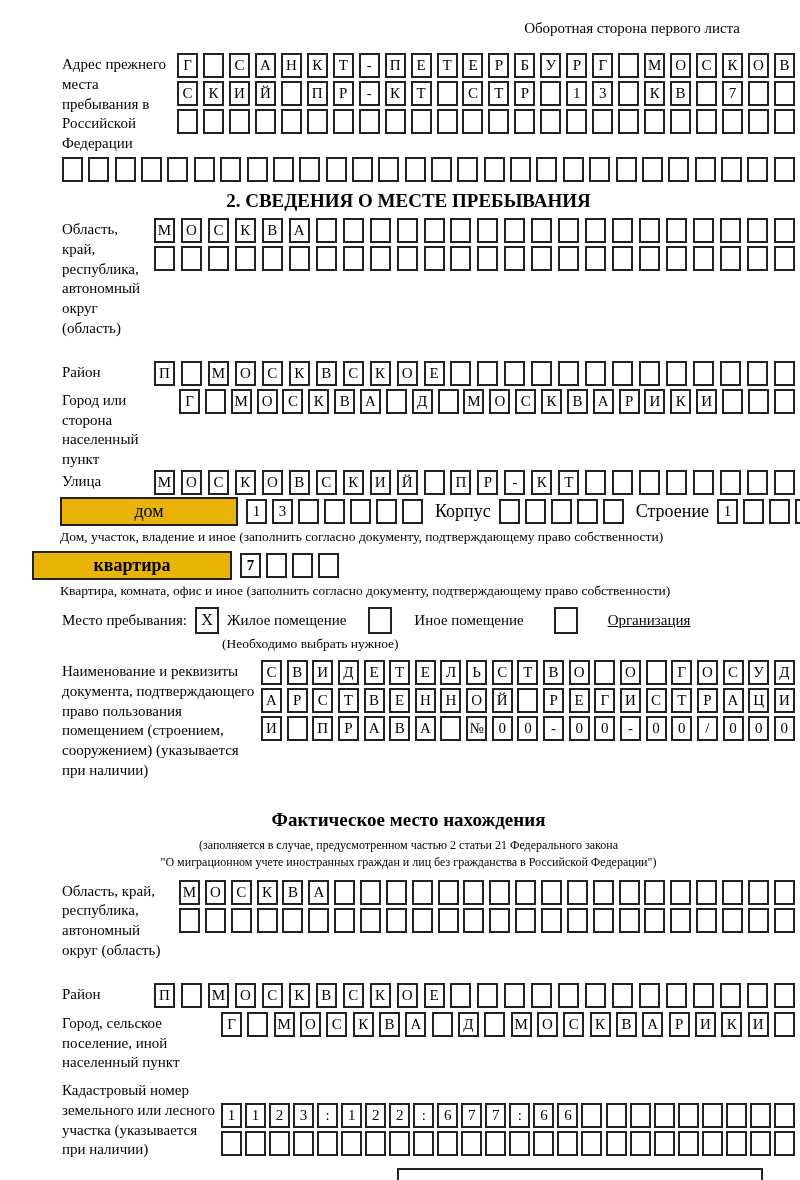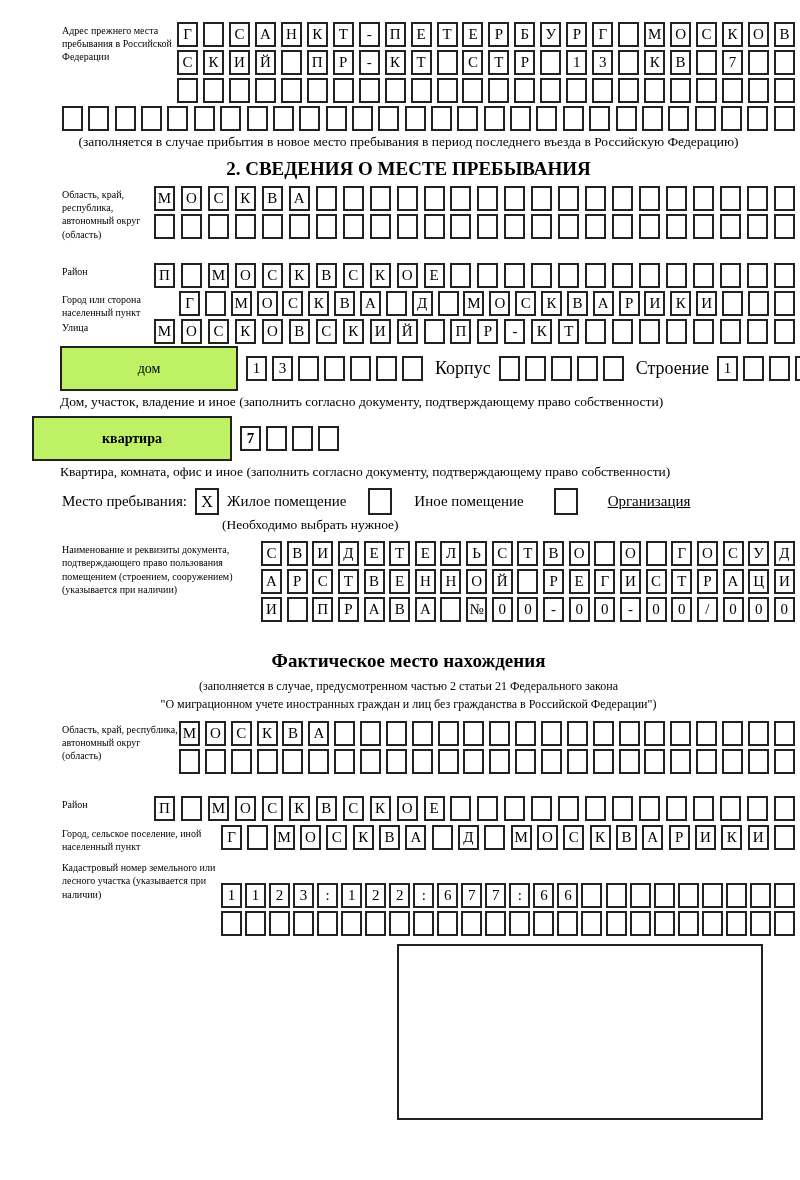--- a/index.html
+++ b/index.html
@@ -7,39 +7,39 @@
   body {
     width:800px; height:1180px;
     font-family:"Liberation Serif","DejaVu Serif",serif;
     color:#000; overflow:hidden;
   }
   .page { width:800px; height:1180px; padding:6px 5px 0 62px; }
 
   .top-note { text-align:right; font-size:15px; margin:14px 55px 0 0; }
 
   .frow { display:flex; align-items:flex-start; }
-  .flabel { flex-shrink:0; font-size:10px; line-height:1.32; padding-top:2px; }
+  .flabel { flex-shrink:0; font-size:15px; line-height:1.32; padding-top:2px; }
   .w115 { width:115px; } .w92 { width:92px; } .w117 { width:117px; }
   .w199 { width:199px; } .w159 { width:159px; }
   .cells-col { flex:1; min-width:0; }
 
   .cellrow { display:flex; justify-content:space-between; margin-bottom:3px; }
   .cell {
     width:21px; height:25px; border:2px solid #222;
     display:inline-flex; align-items:center; justify-content:center;
     font-size:15px; line-height:1; flex-shrink:0; background:#fff;
   }
 
   .note { font-size:13.5px; }
   .note-center { text-align:center; margin:2px 0 0 -40px; }
   .sec-title { text-align:center; font-weight:bold; font-size:19px; margin:8px 0 6px -40px; }
 
   .mix-row { display:flex; align-items:center; margin:2px 0 3px 0; }
-  .widebox { border:2px solid #222; height:45px; display:flex; align-items:center;
-             justify-content:center; font-size:14px; flex-shrink:0; background:#bef264; }
+  .widebox { border:2px solid #222; height:29px; display:flex; align-items:center;
+             justify-content:center; font-size:18px; flex-shrink:0; background:#eab308; }
   .wb-dom { width:178px; margin-left:-2px; }
   .wb-kv  { width:200px; margin-left:-30px; }
   .seg { display:flex; }
   .seg .cell { margin-right:5px; }
   .seg .cell:last-child { margin-right:0; }
   .inline-lbl { font-size:18px; margin:0 8px 0 12px; white-space:nowrap; }
 
   .stay-row { display:flex; align-items:center; margin-top:8px; font-size:15px; }
   .chkbox { width:24px; height:27px; border:2px solid #222; display:inline-flex;
             align-items:center; justify-content:center; font-size:16px; flex-shrink:0; }
@@ -49,20 +49,21 @@
   .stamp-wrap { margin-top:8px; display:flex; flex-direction:column; align-items:flex-end; padding-right:32px; }
   .stamp-box { width:366px; height:176px; border:2px solid #222; background:#fff; }
 
   .mb0 { margin-bottom:0; }
 </style>
 </head>
 <body>
 
 <div class="page">
 
+  <div class="top-note">Оборотная сторона первого листа</div>
 
   <div class="frow" style="margin-top:16px;">
     <div class="flabel w115">Адрес прежнего места пребывания в Российской Федерации</div>
     <div class="cells-col">
       <div class="cellrow">
           <span class="cell">Г</span>
           <span class="cell"></span>
           <span class="cell">С</span>
           <span class="cell">А</span>
           <span class="cell">Н</span>
@@ -163,21 +164,20 @@
       <span class="cell"></span>
       <span class="cell"></span>
       <span class="cell"></span>
       <span class="cell"></span>
       <span class="cell"></span>
       <span class="cell"></span>
       <span class="cell"></span>
       <span class="cell"></span>
       <span class="cell"></span>
     </div>
-  <div class="note note-center">(заполняется в случае прибытия в новое место пребывания в период последнего въезда в Российскую Федерацию)</div>
 
   <div class="sec-title">2. СВЕДЕНИЯ О МЕСТЕ ПРЕБЫВАНИЯ</div>
 
   <div class="frow">
     <div class="flabel w92">Область, край, республика, автономный округ (область)</div>
     <div class="cells-col">
       <div class="cellrow">
           <span class="cell">М</span>
           <span class="cell">О</span>
           <span class="cell">С</span>

